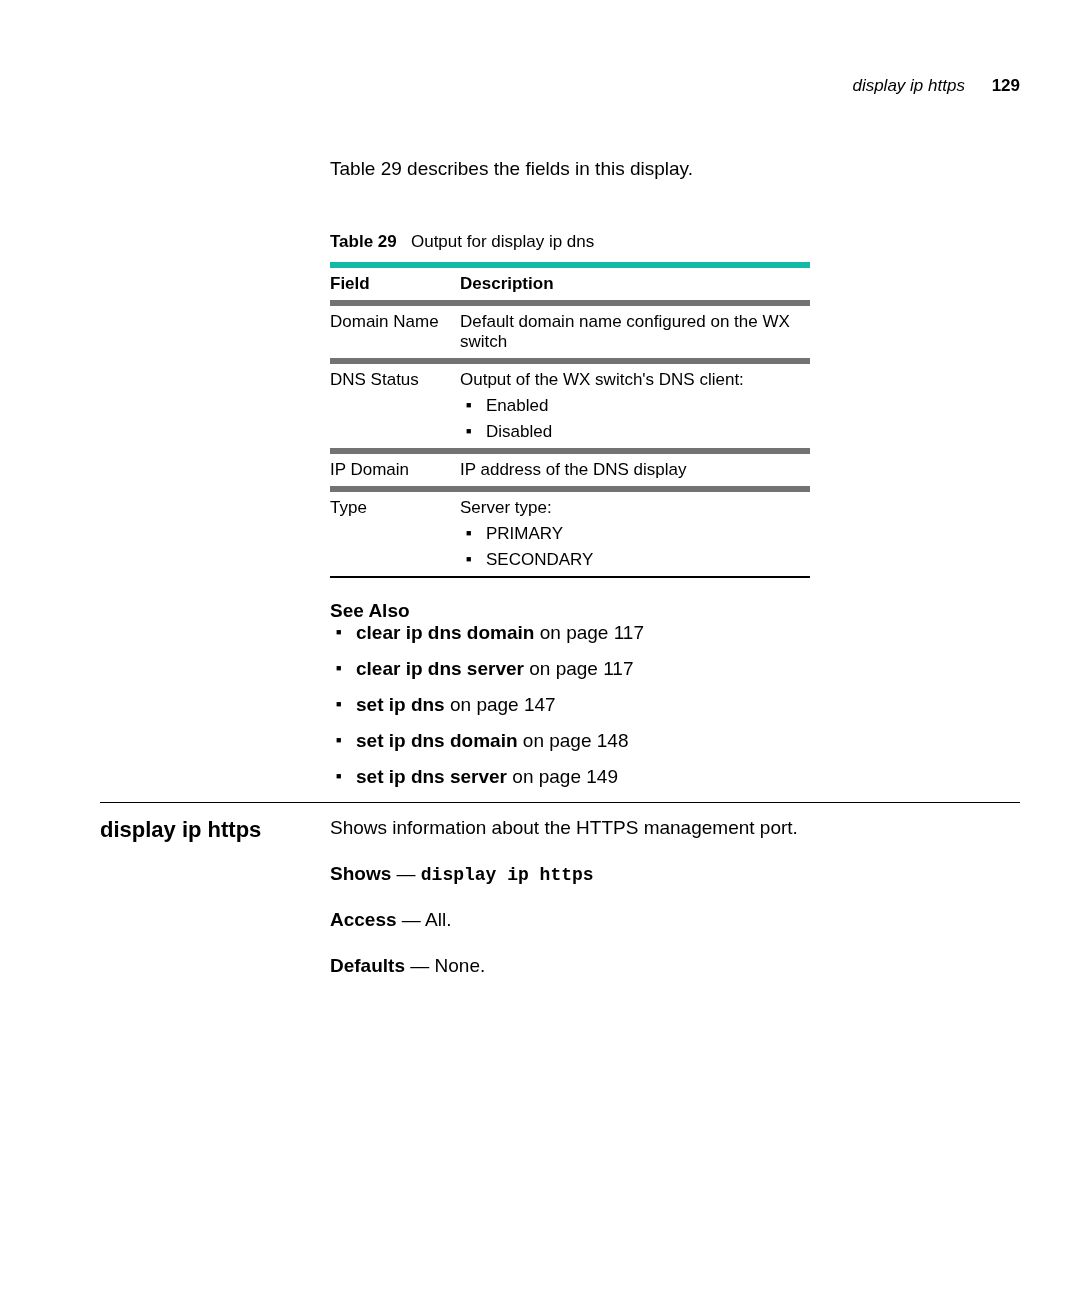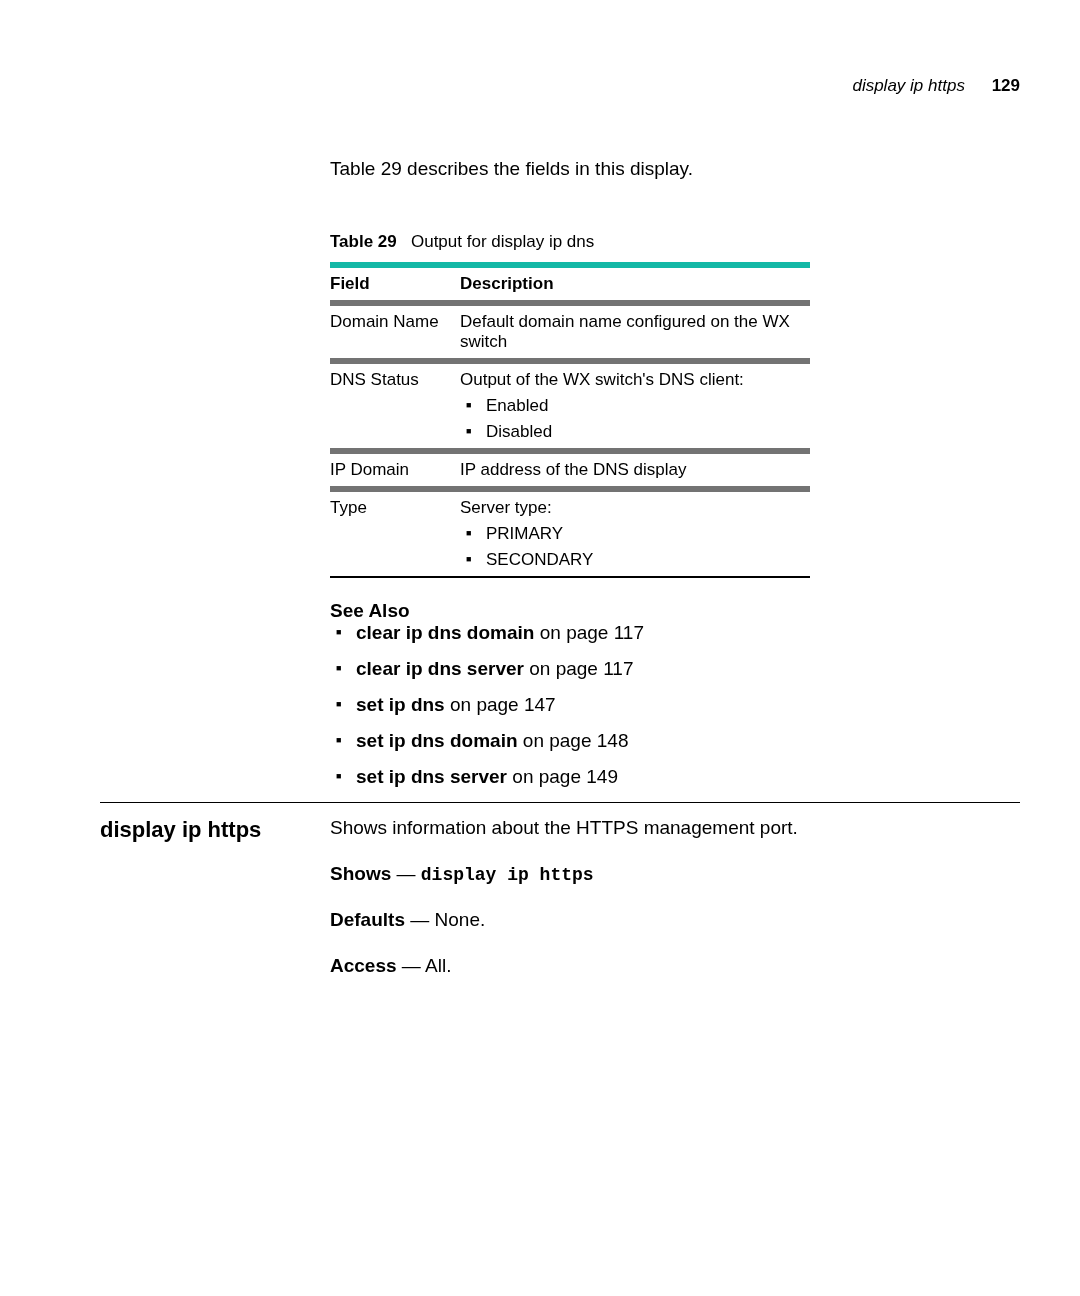--- a/index.html
+++ b/index.html
@@ -188,20 +188,20 @@
   <hr class="section-rule">
 
   <div class="cmd-row">
     <div class="cmd-label">display ip https</div>
     <div class="cmd-body">
       <p>Shows information about the HTTPS management port.</p>
       <p>
         <span class="bold">Shows</span><span> — </span><span class="mono">display ip https</span>
       </p>
       <p>
-        <span class="bold">Defaults</span><span> — None.</span>
+        <span class="bold">Access</span><span> — All.</span>
       </p>
       <p>
-        <span class="bold">Access</span><span> — All.</span>
+        <span class="bold">Defaults</span><span> — None.</span>
       </p>
     </div>
   </div>
 </div>
 
 </body></html>

